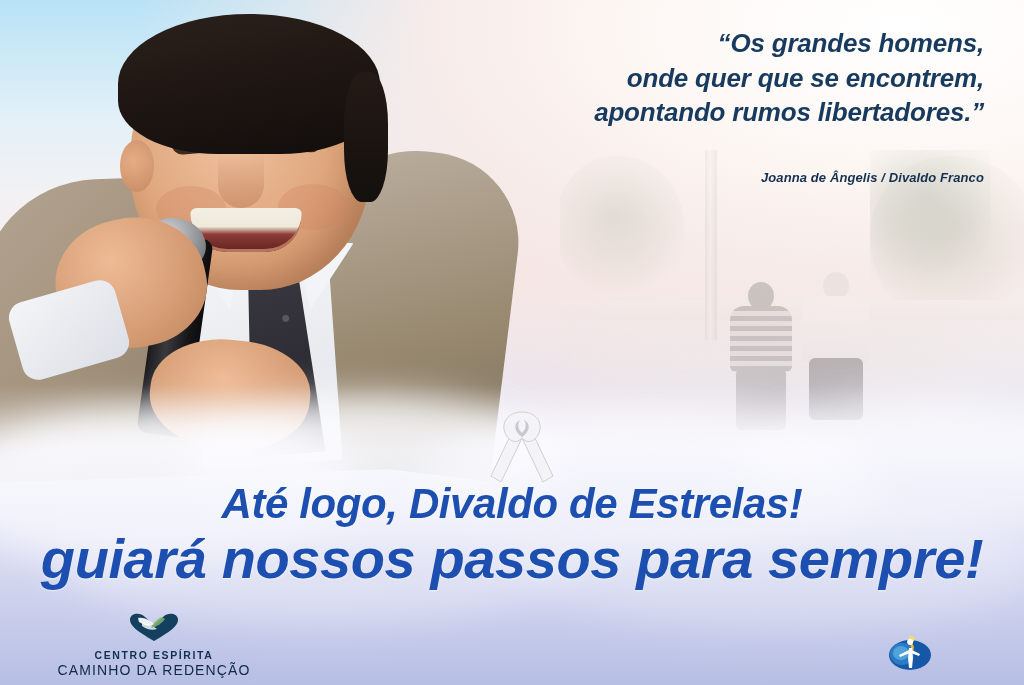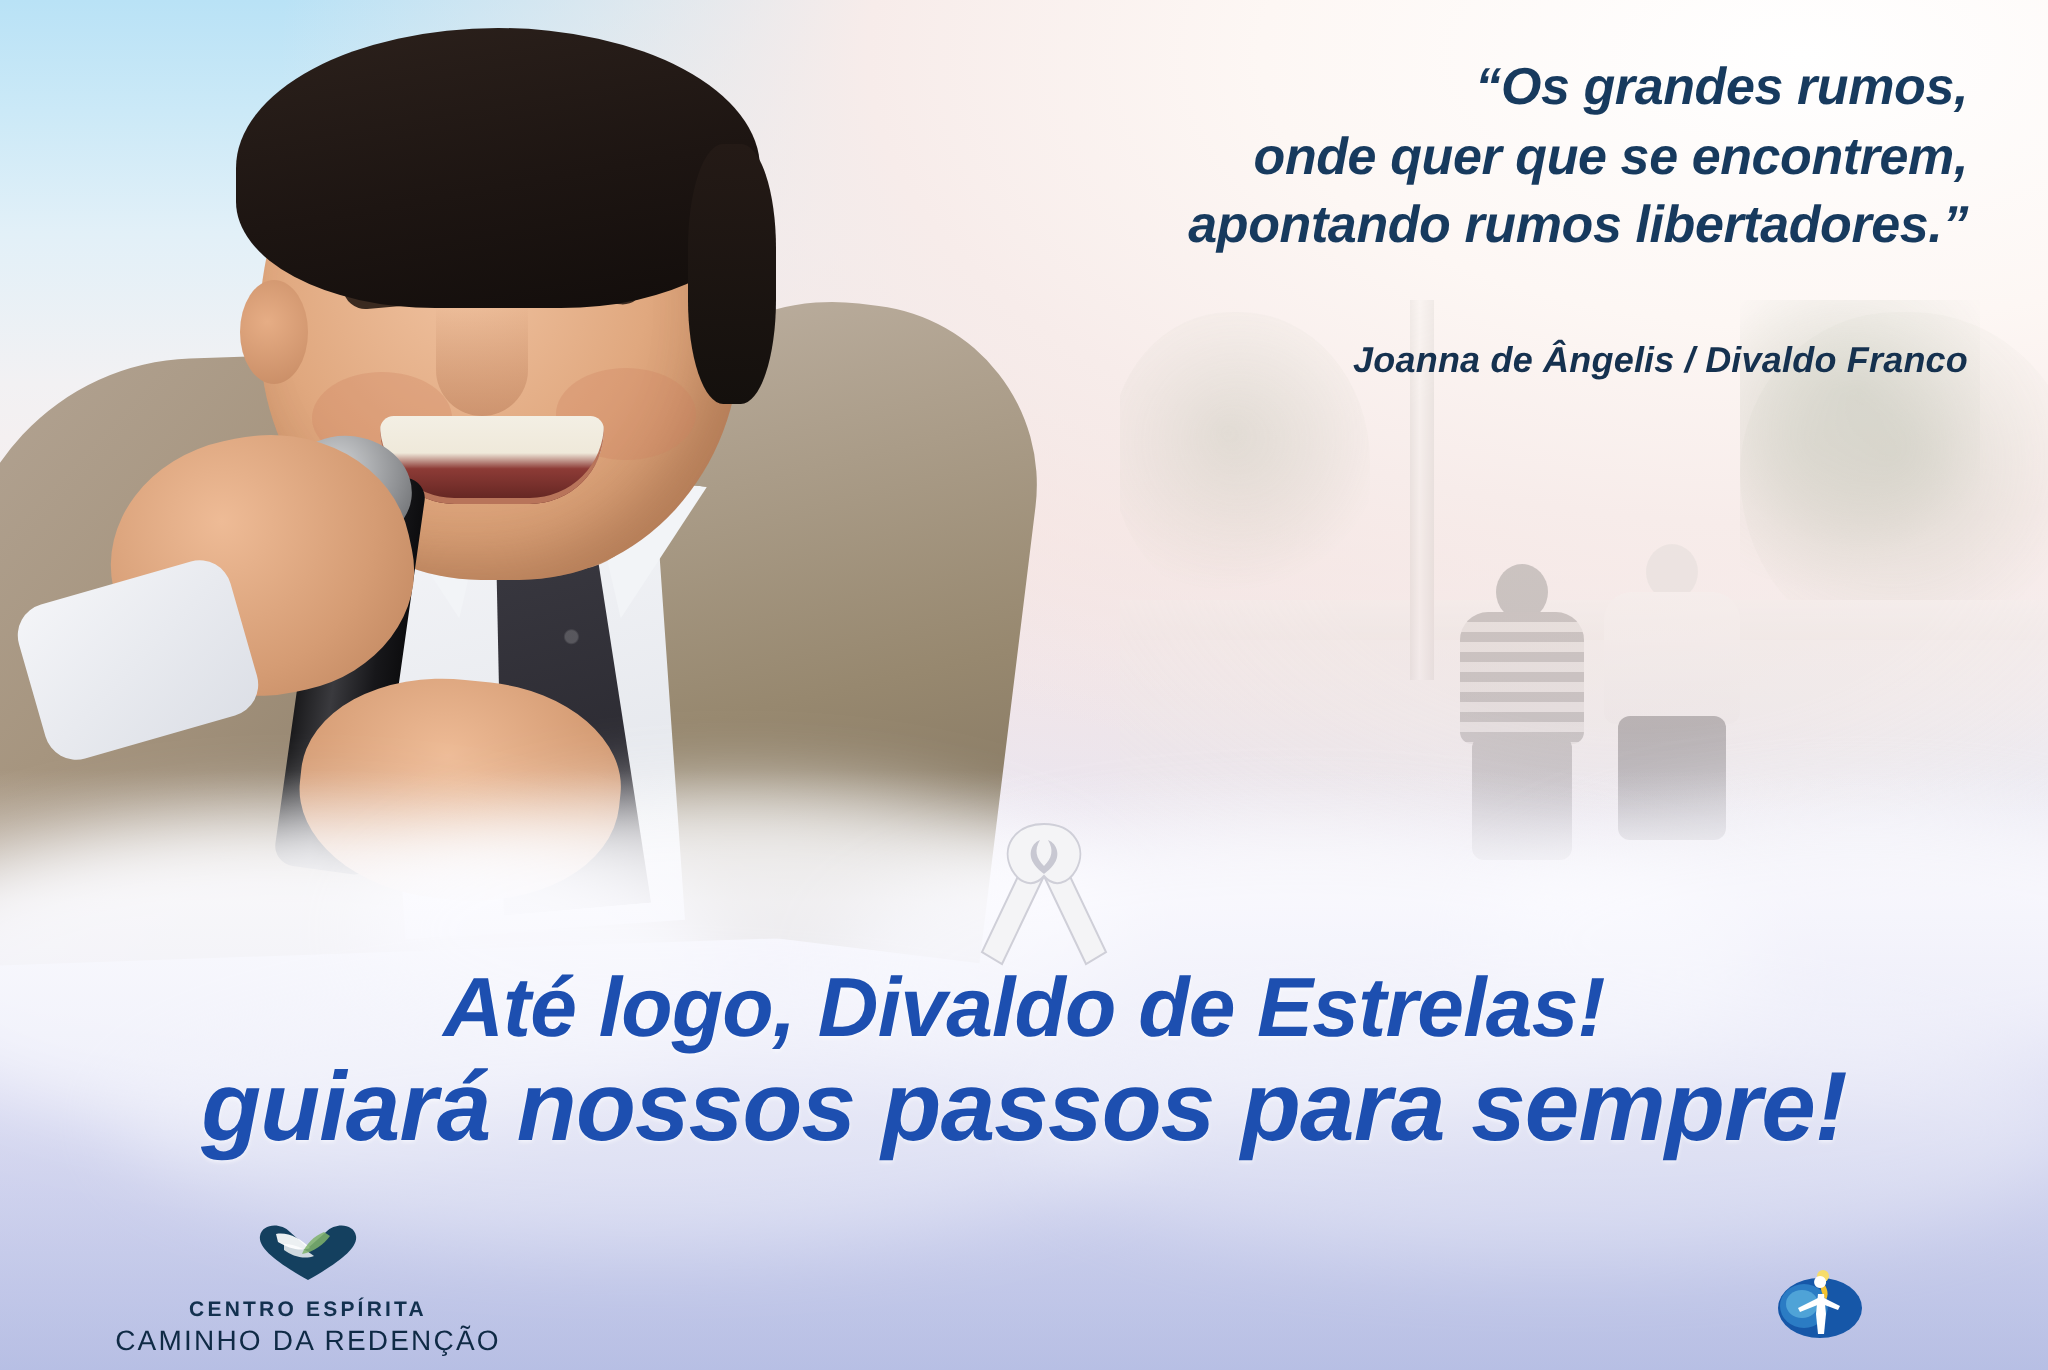--- a/index.html
+++ b/index.html
@@ -193,35 +193,35 @@
 
   
   .quote{
     position:absolute;right:40px;top:26px;width:620px;text-align:right;
     color:#173a5e;font-style:italic;font-weight:bold;
     font-size:26px;line-height:1.33;letter-spacing:-.2px;
   }
   .quote .line{white-space:nowrap;}
   .attrib{
     position:absolute;right:40px;top:170px;width:620px;text-align:right;
-    color:#15314f;font-style:italic;font-weight:bold;font-size:18px;letter-spacing:.1px;
+    color:#15314f;font-style:italic;font-weight:bold;font-size:13px;letter-spacing:.1px;
   }
 
   
   .ribbon{position:absolute;left:487px;top:408px;width:70px;height:78px;}
 
   
   .headline{
     position:absolute;left:0;top:483px;width:1024px;text-align:center;
     color:#1d4fb0;font-style:italic;font-weight:bold;line-height:1.02;
     text-shadow:0 1px 2px rgba(255,255,255,.6);
   }
   .headline .h1{font-size:42px;letter-spacing:-.4px;}
   .headline .h2{font-size:40px;letter-spacing:-.3px;margin-top:3px;}
-  .headline .h3{font-size:49px;letter-spacing:-.4px;margin-top:4px;}
+  .headline .h3{font-size:56px;letter-spacing:-.4px;margin-top:4px;}
 
   
   .logo{position:absolute;bottom:6px;text-align:center;margin-left:44px;}
   .logo-left{left:6px;width:208px;}
   .logo-right{right:6px;width:216px;}
   .logo .mark{display:block;margin:0 auto 3px;}
   .logo .l1{
     color:#13314f;font-weight:bold;font-size:10.5px;letter-spacing:1.6px;line-height:1.25;
   }
   .logo .l2{
@@ -283,21 +283,21 @@
     <div class="cloud c1"></div>
     <div class="cloud c2"></div>
     <div class="cloud c3"></div>
     <div class="cloud c4"></div>
     <div class="cloud c5"></div>
     <div class="cloud c6"></div>
     <div class="haze"></div>
   </div>
 
   <div class="quote">
-    <div class="line">“Os grandes rumos,</div>
+    <div class="line">“Os grandes homens,</div>
     <div class="line">onde quer que se encontrem,</div>
     <div class="line">apontando rumos libertadores.”</div>
   </div>
   <div class="attrib">Joanna de Ângelis / Divaldo Franco</div>
 
   <div class="ribbon">
     <svg width="70" height="78" viewBox="0 0 70 78" aria-hidden="true">
       <g fill="#f4f4f6" stroke="#cfcfd8" stroke-width="1">
         <path d="M35 30 L14 74 L4 68 L24 26 Z"></path>
         <path d="M35 30 L56 74 L66 68 L46 26 Z"></path>

